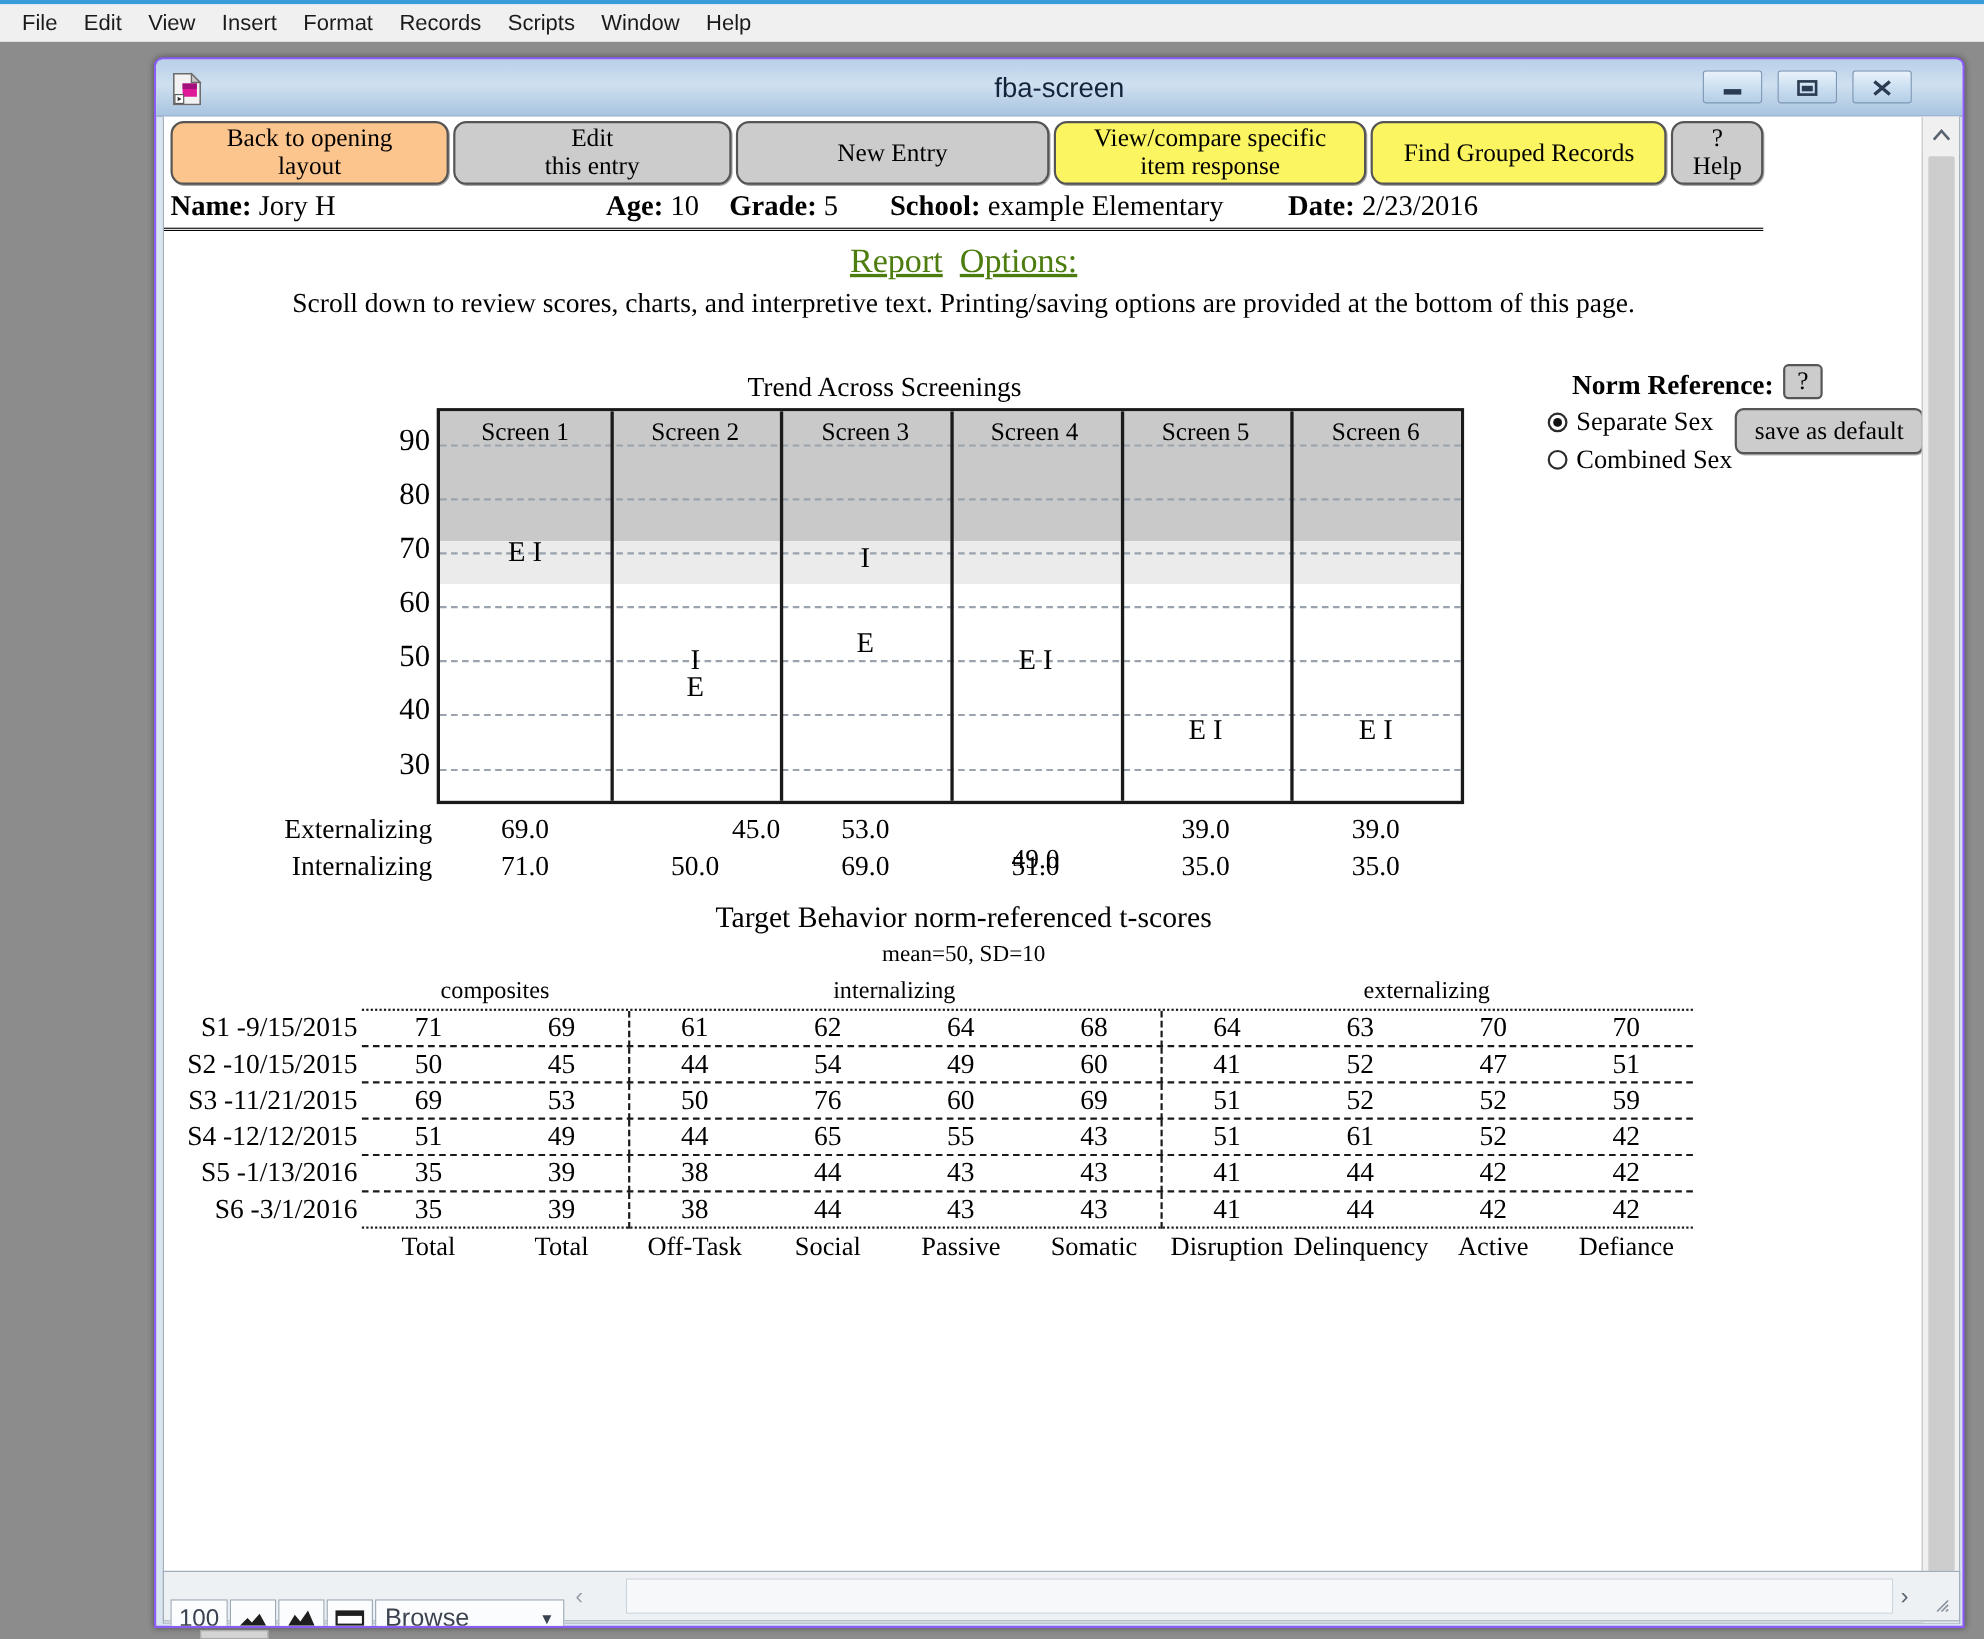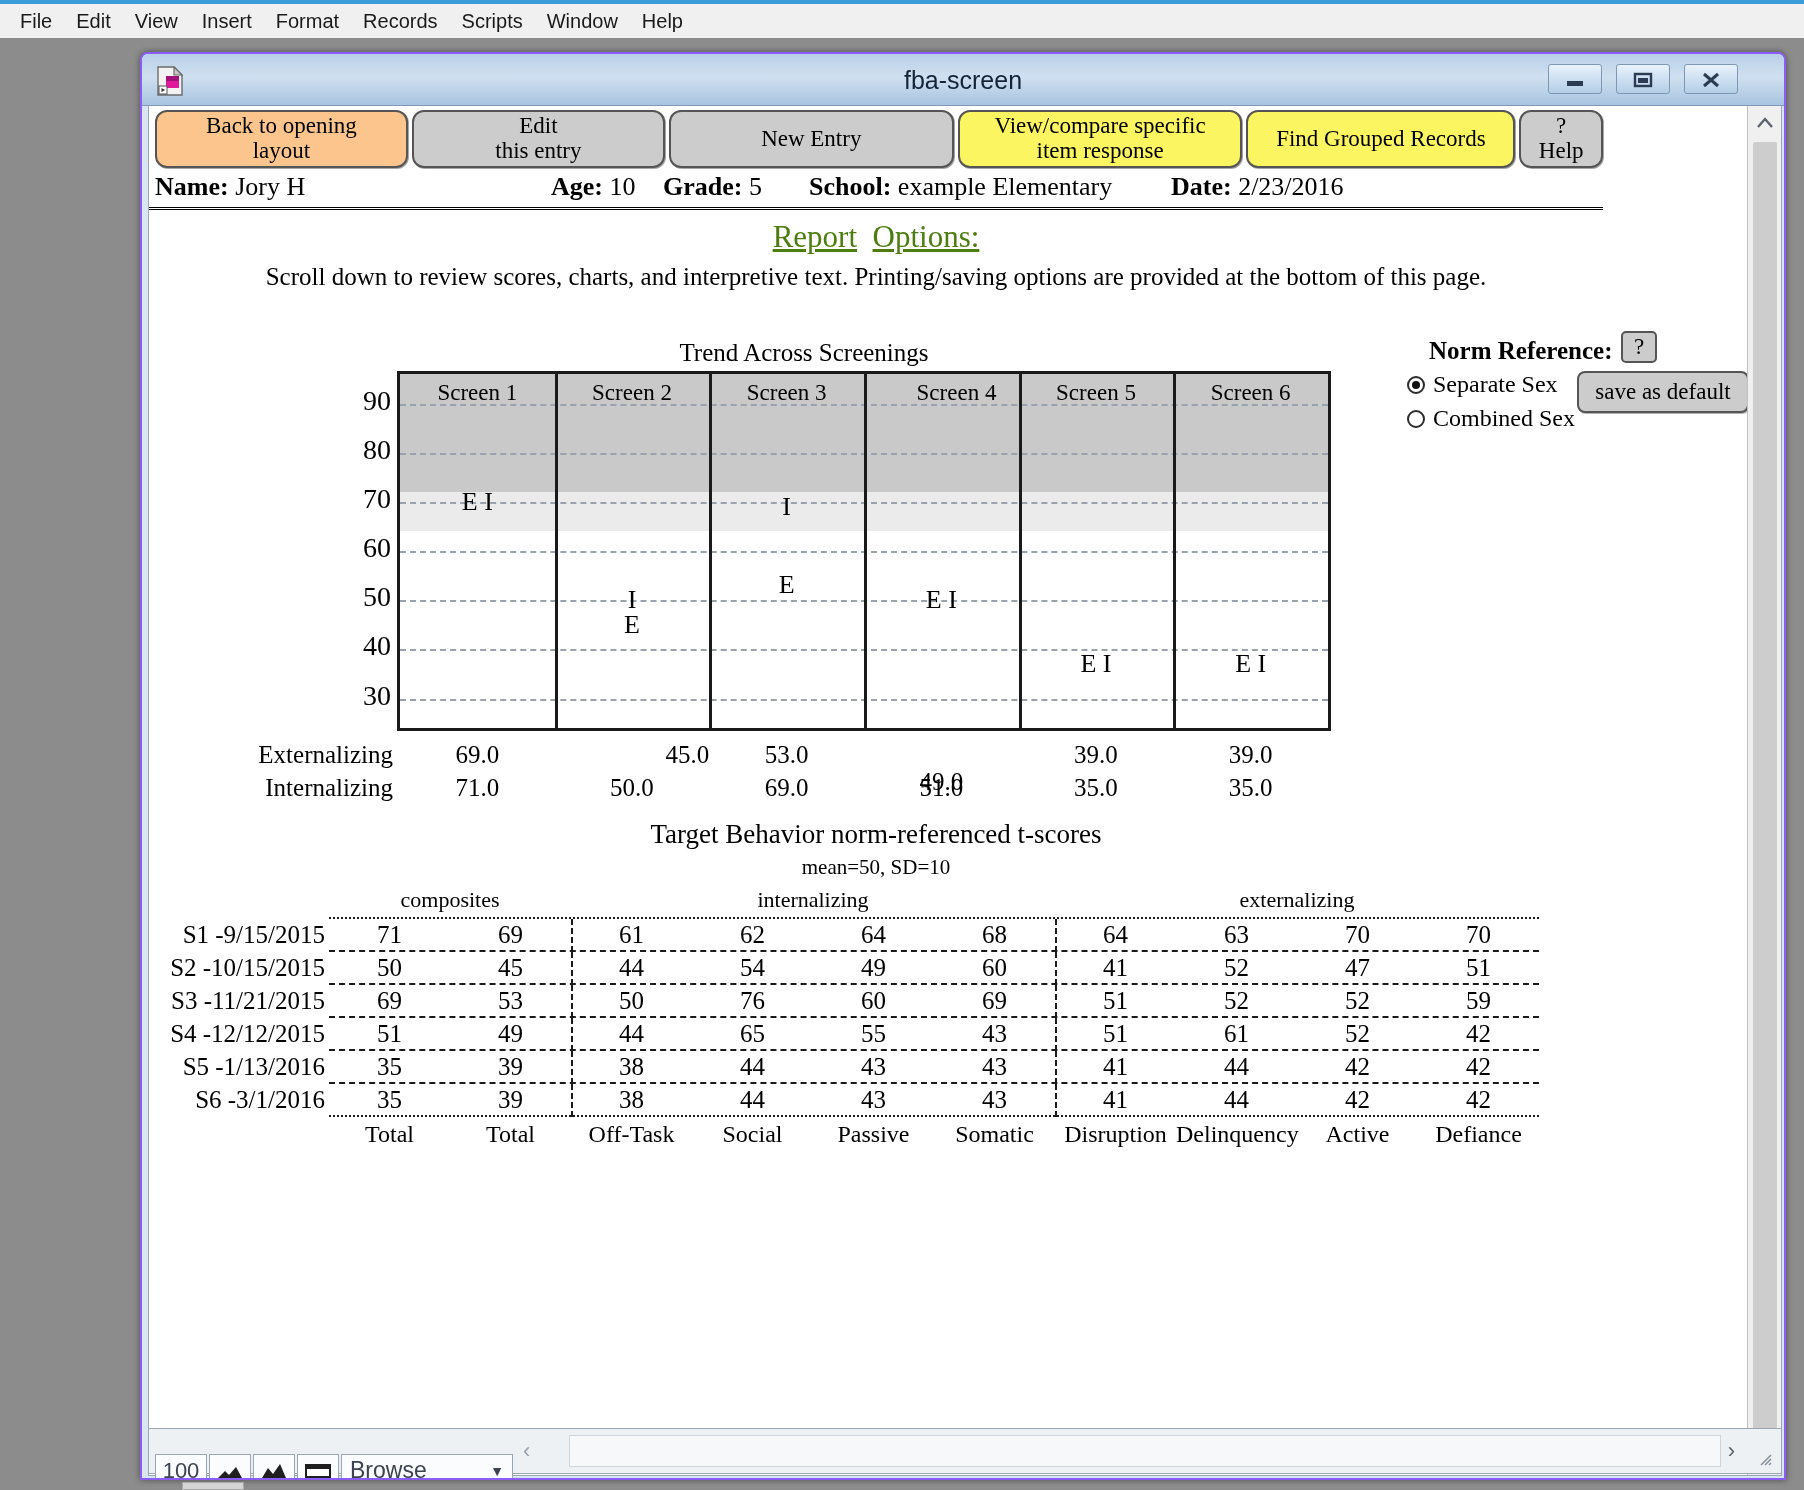--- a/index.html
+++ b/index.html
@@ -405,21 +405,21 @@
               <div class="colsep" style="left: 154.667px;"></div>
               <div class="colsep" style="left: 309.333px;"></div>
               <div class="colsep" style="left: 464px;"></div>
               <div class="colsep" style="left: 618.667px;"></div>
               <div class="colsep" style="left: 773.333px;"></div>
             </div>
           <div id="colhdrs">
               <div class="colhdr" style="left: 0px; width: 154.667px;">Screen 1</div>
               <div class="colhdr" style="left: 154.667px; width: 154.667px;">Screen 2</div>
               <div class="colhdr" style="left: 309.333px; width: 154.667px;">Screen 3</div>
-              <div class="colhdr" style="left: 464px; width: 185px; text-align: center;">Screen 4</div>
+              <div class="colhdr" style="left: 448px; width: 185px; text-align: center;">Screen 4</div>
               <div class="colhdr" style="left: 618.667px; width: 154.667px;">Screen 5</div>
               <div class="colhdr" style="left: 773.333px; width: 154.667px;">Screen 6</div>
             </div>
           <div id="markers">
               <div class="marker" style="left: 0px; width: 154.667px; top: 114.833px;">E I</div>
               <div class="marker" style="left: 154.667px; width: 154.667px; top: 213.167px;">I</div>
               <div class="marker" style="left: 154.667px; width: 154.667px; top: 237.75px;">E</div>
               <div class="marker" style="left: 309.333px; width: 154.667px; top: 119.75px;">I</div>
               <div class="marker" style="left: 309.333px; width: 154.667px; top: 198.417px;">E</div>
               <div class="marker" style="left: 464px; width: 154.667px; top: 213.167px;">E I</div>

